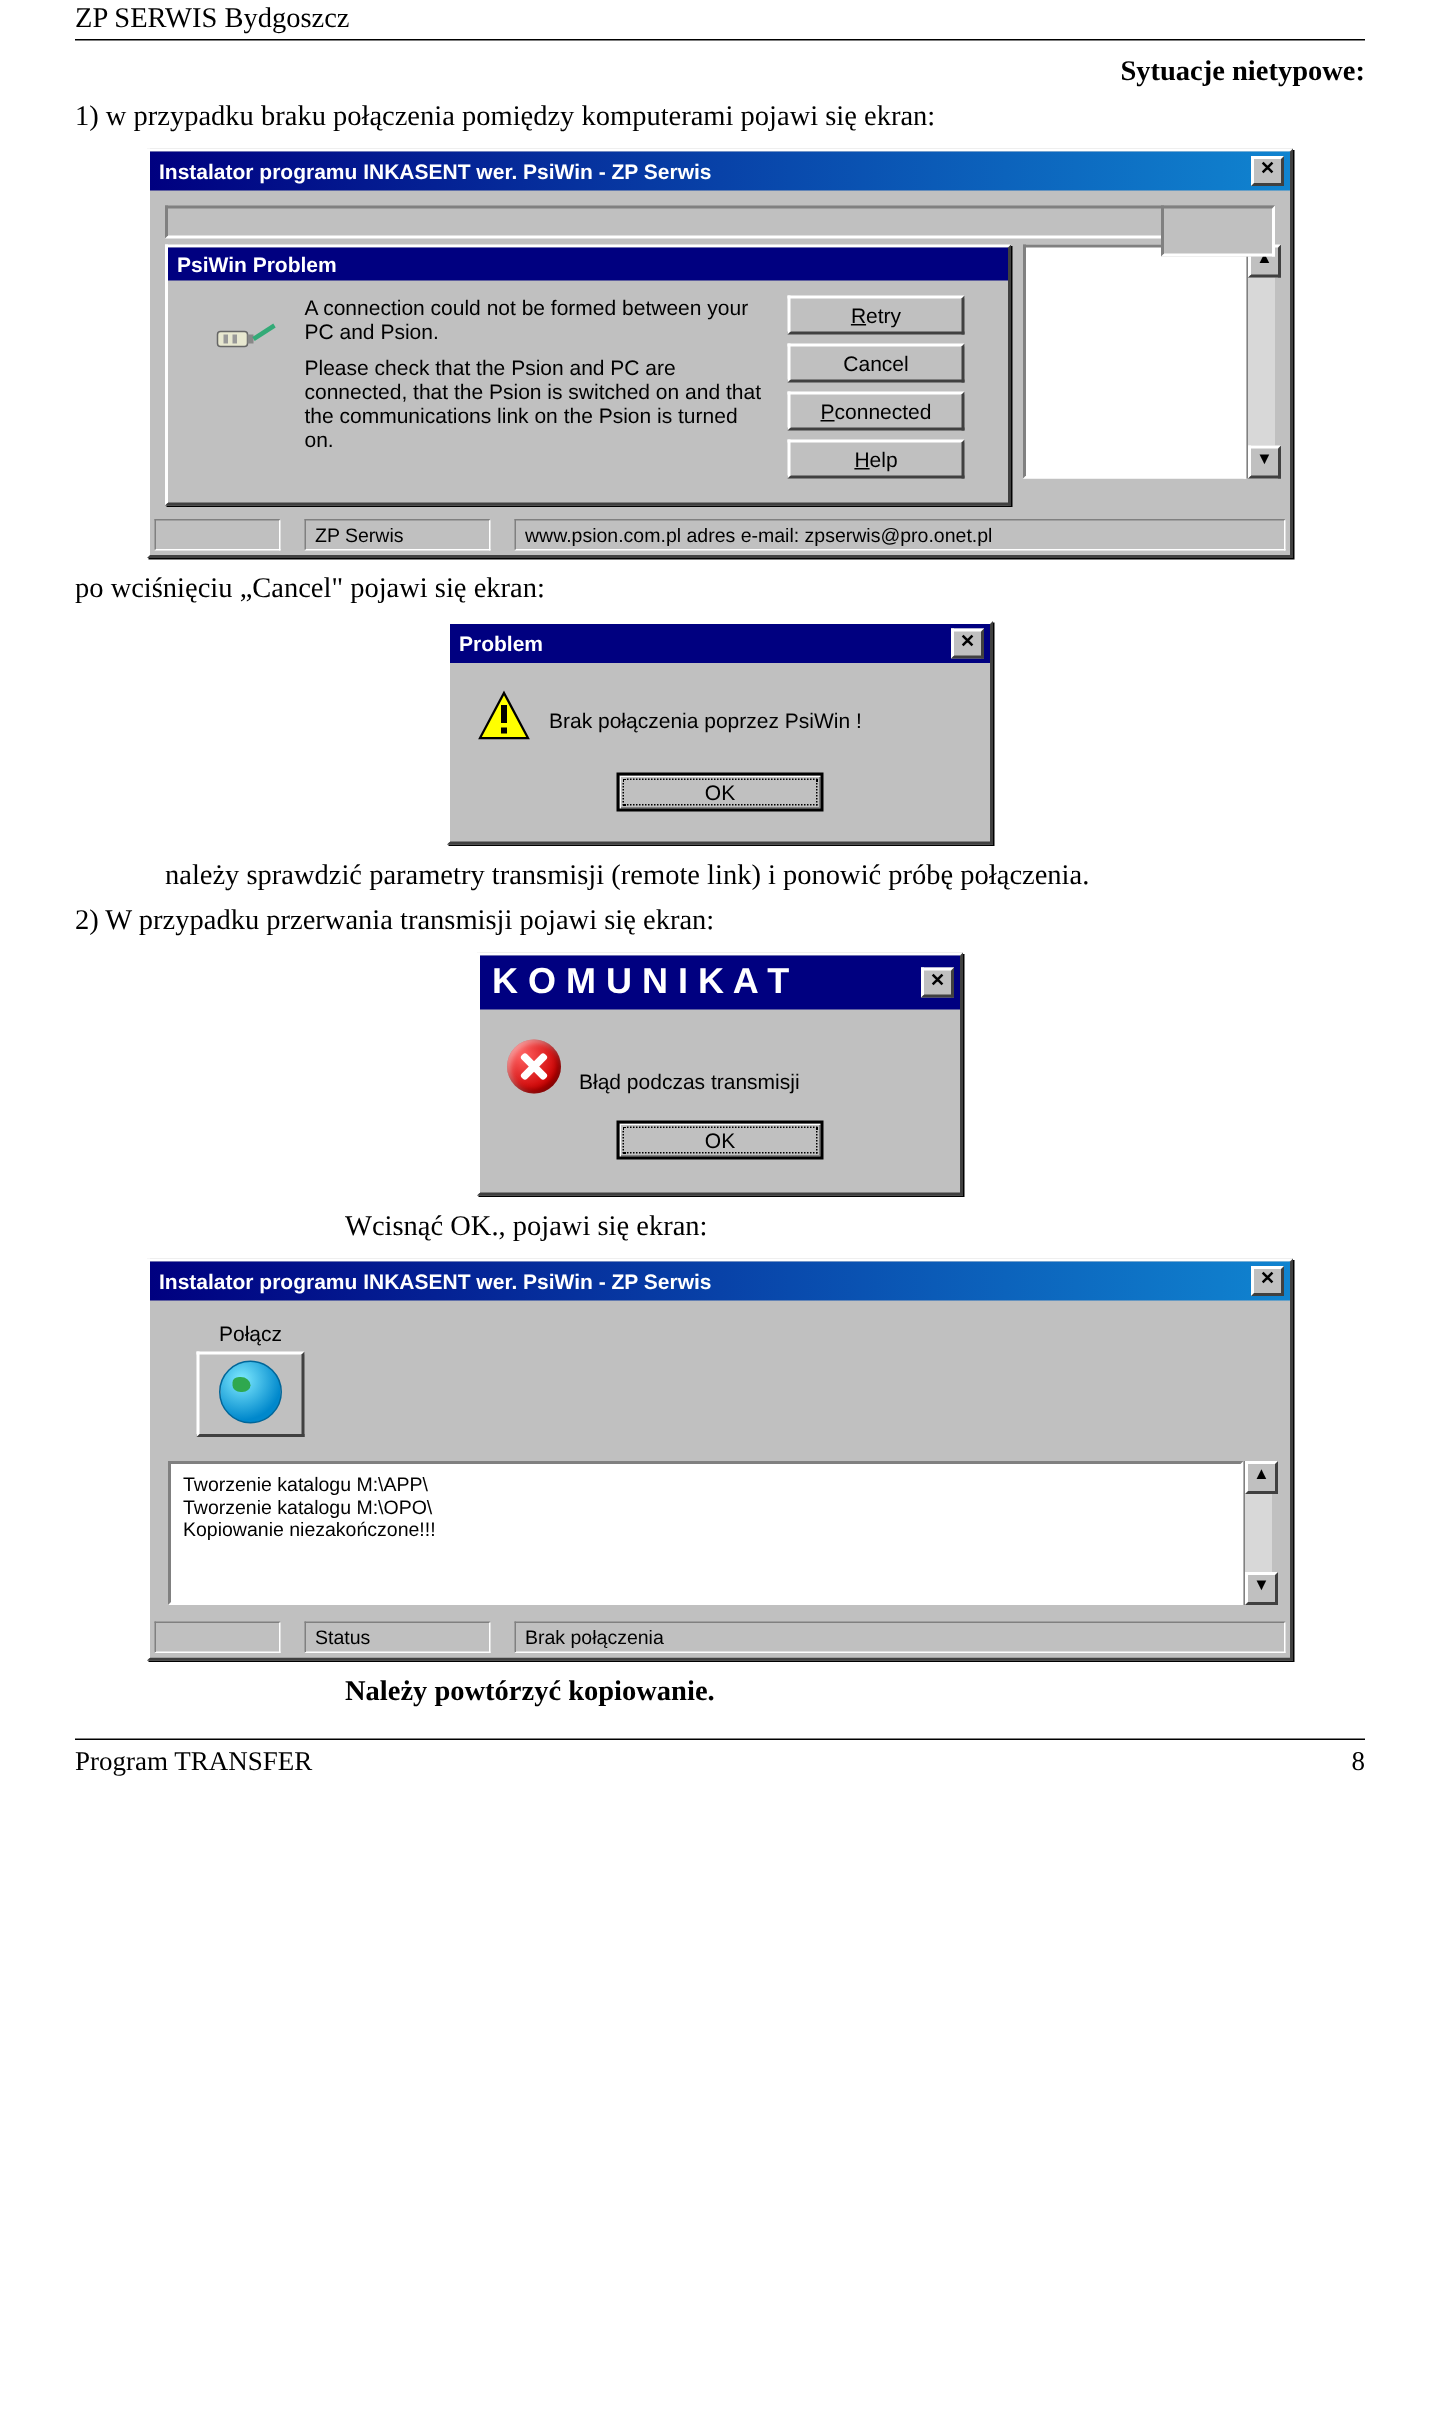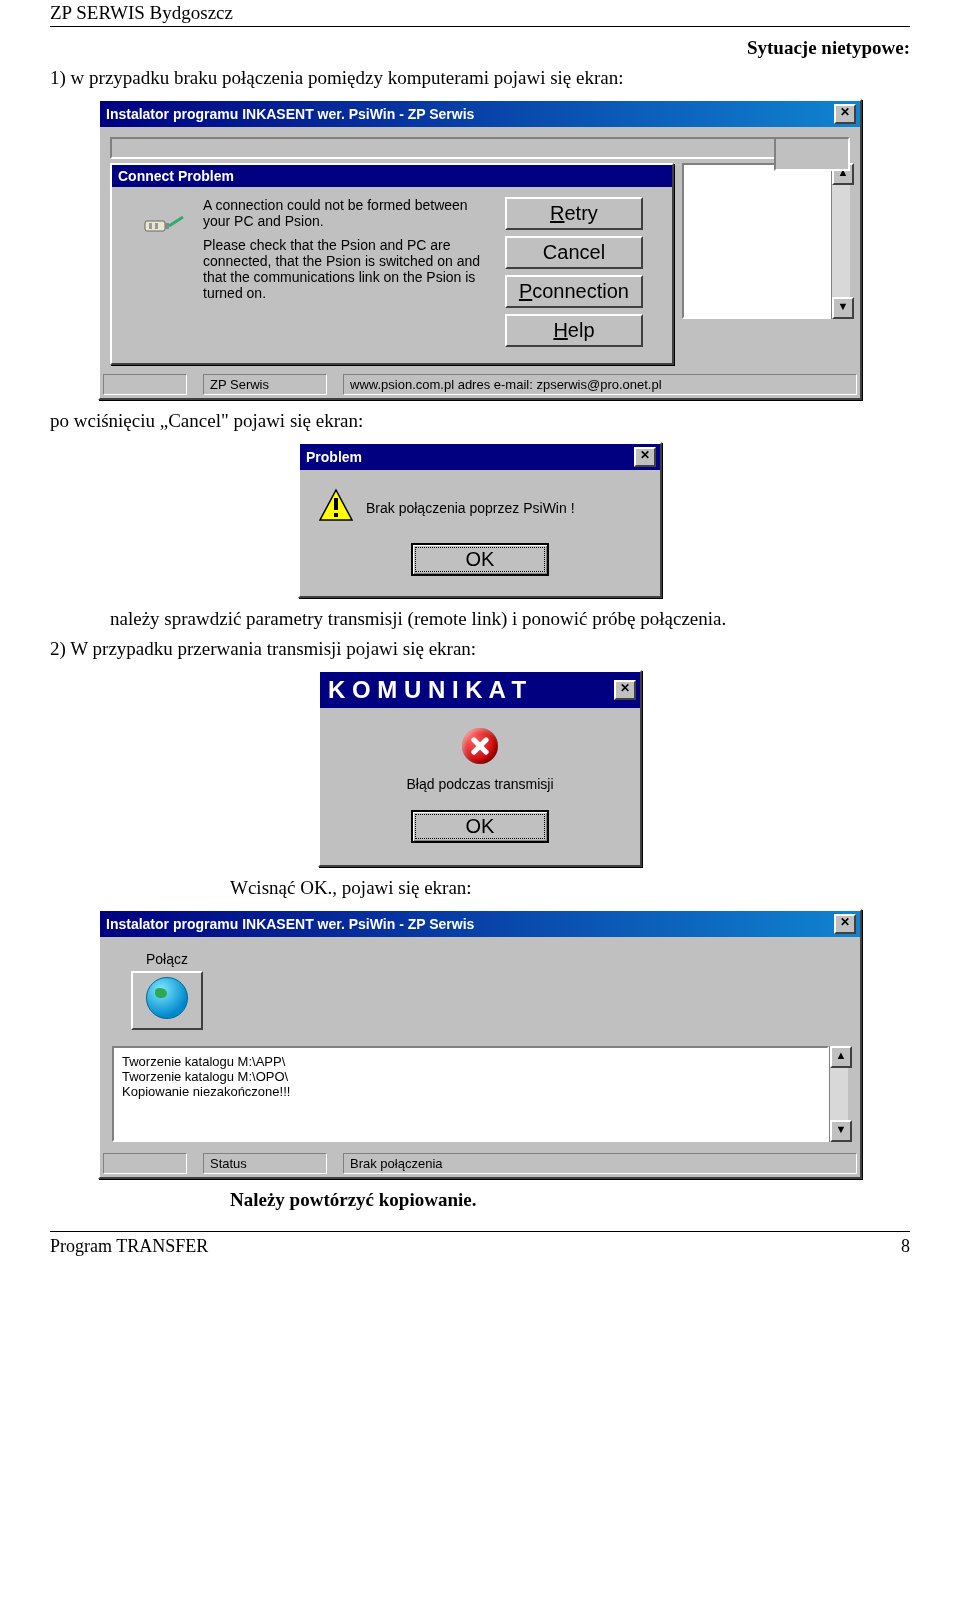--- a/index.html
+++ b/index.html
@@ -99,21 +99,21 @@
   .dlg-body {
     padding: 10px 29px;
     display: flex;
     gap: 12px;
   }
   .win-btn {
     background: #c0c0c0;
     border: 2px solid;
     border-color: #ffffff #404040 #404040 #ffffff;
     font-family: "MS Sans Serif", Tahoma, Arial, sans-serif;
-    font-size: 20px;
+    font-size: 14px;
     padding: 3px 12px;
     min-width: 90px;
     text-align: center;
     display: block;
     margin-bottom: 6px;
   }
   .win-btn.default {
     outline: 1px dotted #000;
     outline-offset: -5px;
     border: 2px solid #000;
@@ -261,40 +261,40 @@
       <div style="padding:10px 10px 6px 10px;">
 
         <div style="height:18px; border:2px solid; border-color:#808080 #fff #fff #808080; background:#c0c0c0; margin-bottom:4px; position:relative;">
           <div style="position:absolute; right:-2px; top:-2px; width:56px; height:22px;" class="sunken-gray"></div>
         </div>
 
         <div style="display:flex; align-items:flex-start; gap:8px;">
 
           <div class="win-dialog" style="width:560px;">
             <div class="titlebar-plain">
-              <span>Connect Problem</span>
+              <span>PsiWin Problem</span>
             </div>
             <div class="dlg-body">
               <div style="flex:0 0 50px;">
                 <svg class="plug-icon" viewBox="0 0 44 44">
                   <rect x="4" y="24" width="20" height="10" rx="2" fill="#e8e8d0" stroke="#666"></rect>
                   <rect x="24" y="26" width="4" height="6" fill="#888"></rect>
                   <line x1="28" y1="29" x2="42" y2="20" stroke="#3a7" stroke-width="3"></line>
                   <rect x="8" y="26" width="3" height="6" fill="#999"></rect>
                   <rect x="14" y="26" width="3" height="6" fill="#999"></rect>
                 </svg>
               </div>
               <div style="flex:1;">
                 <div style="margin-bottom:8px;">A connection could not be formed between your PC and Psion.</div>
                 <div>Please check that the Psion and PC are connected, that the Psion is switched on and that the communications link on the Psion is turned on.</div>
               </div>
               <div style="flex:0 0 110px;">
                 <div class="win-btn"><u class="access">R</u><span>etry</span></div>
                 <div class="win-btn">Cancel</div>
-                <div class="win-btn"><u class="access">P</u><span>connection</span></div>
+                <div class="win-btn"><u class="access">P</u><span>connected</span></div>
                 <div class="win-btn"><u class="access">H</u><span>elp</span></div>
               </div>
             </div>
           </div>
 
           <div style="flex:1; display:flex;">
             <div class="sunken" style="flex:1; height:140px; background:#fff;"></div>
             <div class="scrollbar-v">
               <div class="scroll-arrow">▲</div>
               <div class="scroll-arrow">▼</div>
@@ -336,21 +336,21 @@
 
   <div class="body-text indent">należy sprawdzić parametry transmisji (remote link) i ponowić próbę połączenia.</div>
   <div class="body-text">2) W przypadku przerwania transmisji pojawi się ekran:</div>
 
   <div class="center-block">
     <div class="win-dialog" style="width:320px;">
       <div class="titlebar-large">
         <span style="letter-spacing:0;">K O M U N I K A T</span>
         <span class="close-btn" style="letter-spacing:0;">✕</span>
       </div>
-      <div class="dlg-body" style="align-items:center; padding:20px 18px 12px 18px;flex-direction:column;">
+      <div class="dlg-body" style="align-items:flex-end; padding:20px 18px 12px 18px;">
         <div class="error-icon"></div>
         <div style="flex:1; font-size:14px;">Błąd podczas transmisji</div>
       </div>
       <div style="text-align:center; padding:6px 0 16px 0;">
         <span class="win-btn default" style="display:inline-block; min-width:110px;">OK</span>
       </div>
     </div>
   </div>
 
   <div class="body-text" style="margin-left:180px;">Wcisnąć OK., pojawi się ekran:</div>

